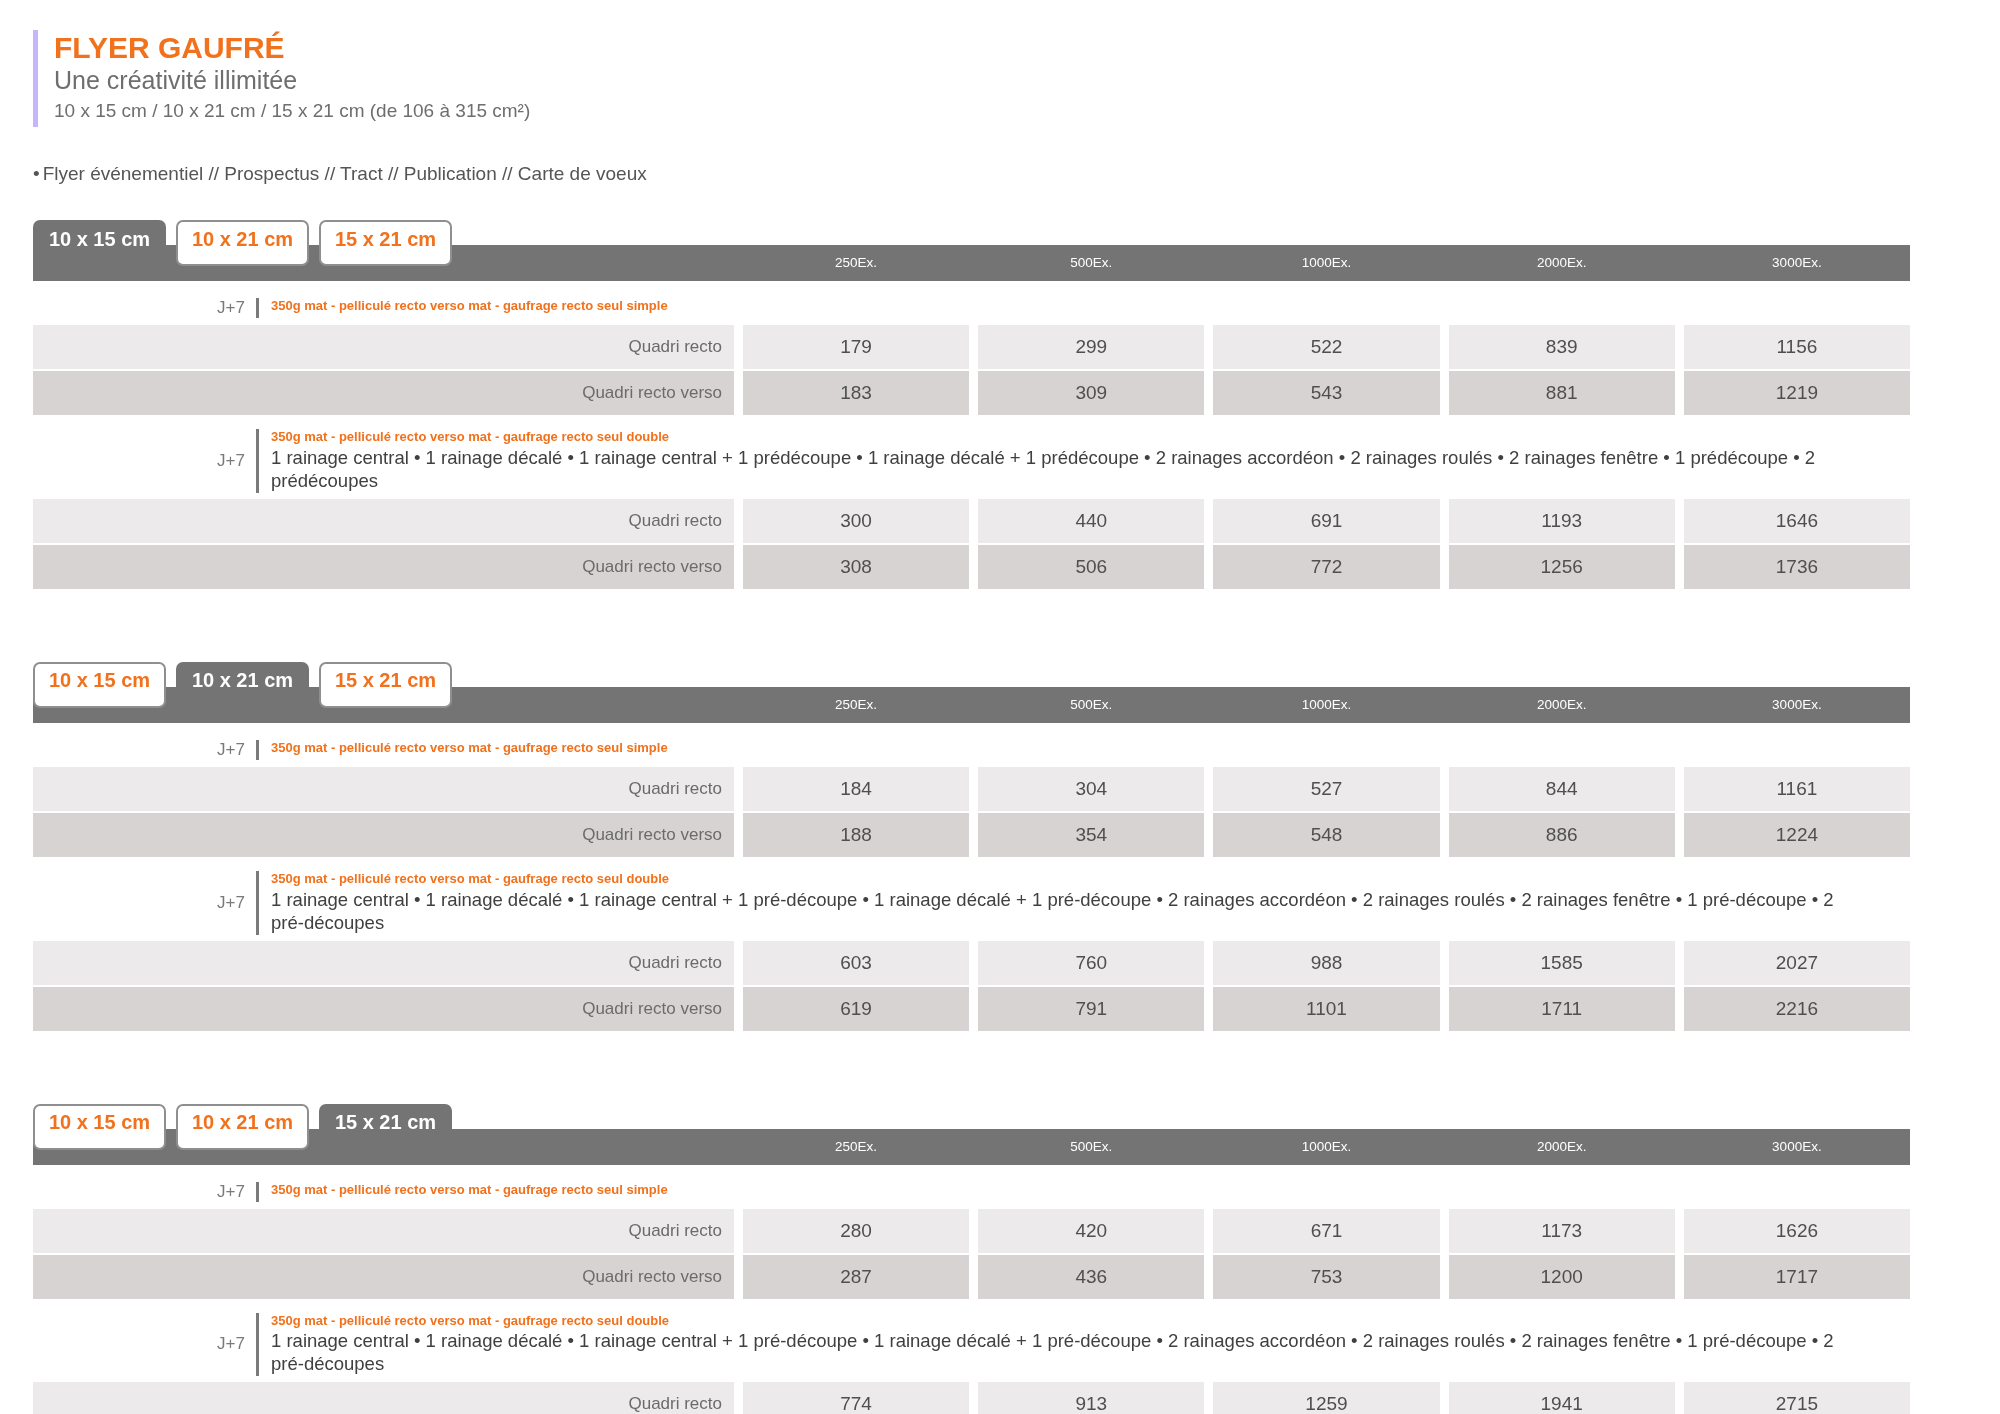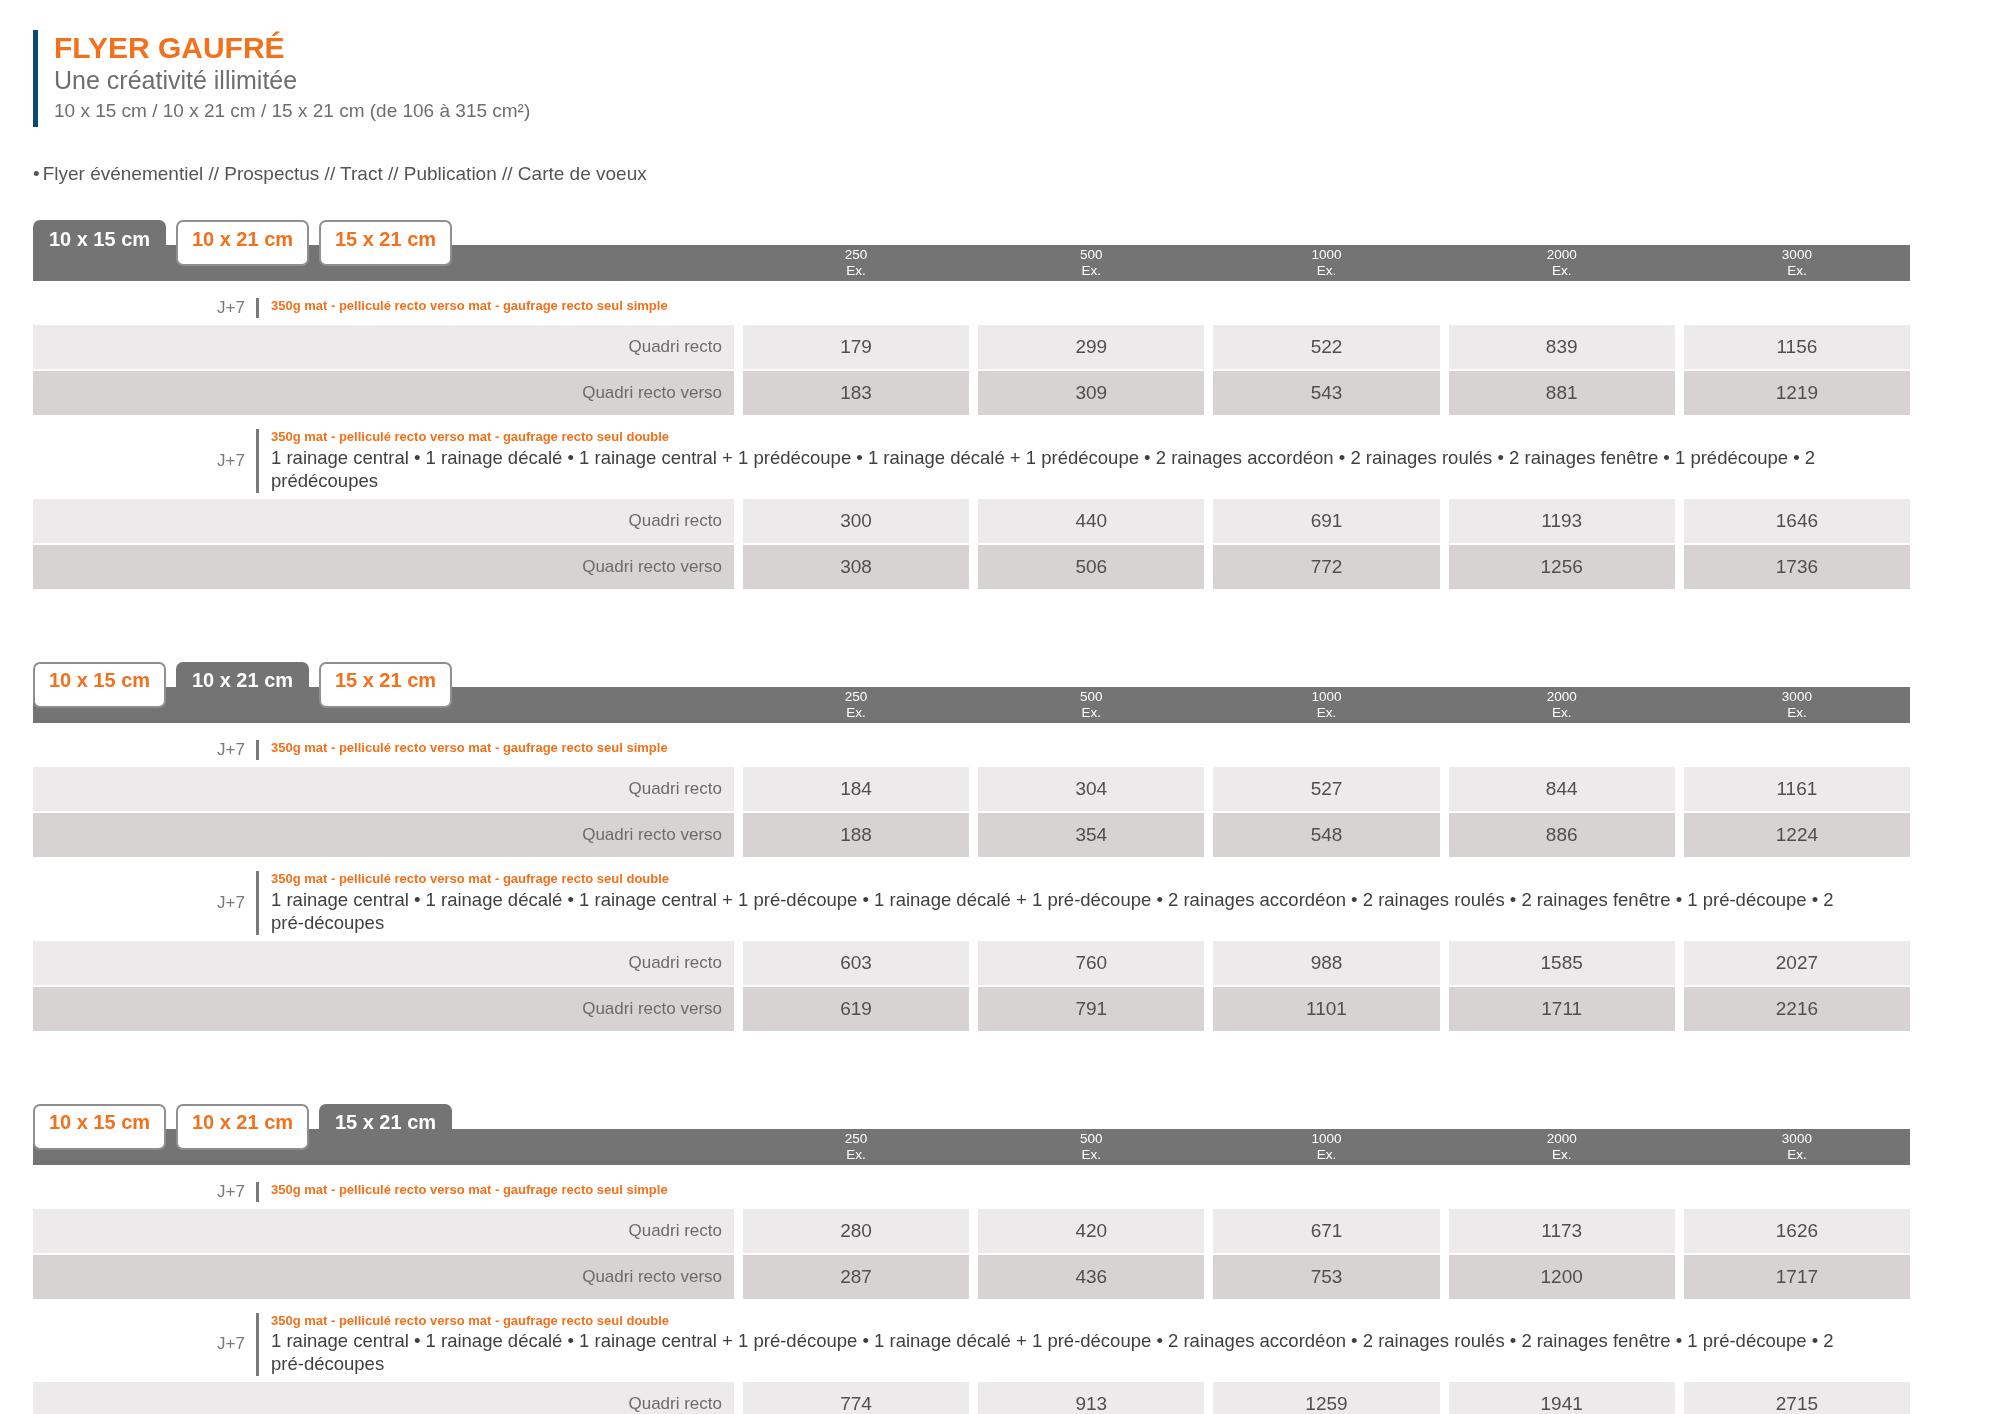--- a/index.html
+++ b/index.html
@@ -2,21 +2,21 @@
 <html><head>
 <meta charset="utf-8">
 <style>
   html,body { margin:0; padding:0; background:#ffffff; }
   .page {
     position:relative; width:2000px; height:1414px; background:#ffffff;
     font-family:"Liberation Sans", sans-serif; overflow:hidden;
   }
 
   
-  .header { margin:30px 0 0 33px; border-left:5px solid #0c4a6e; padding:2px 0 5px 16px; }
+  .header { margin:30px 0 0 33px; border-left:5px solid #c4b5fd; padding:2px 0 5px 16px; }
   .h-title { color:#f1711c; font-size:30px; font-weight:bold; margin:0; line-height:1.05; }
   .h-sub   { color:#6e6e6e; font-size:25px; margin:3px 0 0; line-height:1.1; }
   .h-fmt   { color:#6e6e6e; font-size:19px; margin:6px 0 0; }
   .uses    { margin:36px 0 0 33px; font-size:19px; color:#555555; }
   .uses .bullet { margin-right:3px; }
 
   
   .section { margin-left:33px; width:1877px; }
   .sec-first { margin-top:20px; }
   .sec-next  { margin-top:58px; }
@@ -28,21 +28,21 @@
     font-size:20px; font-weight:bold; padding-bottom:8px; cursor:pointer;margin-top:15px;
   }
   .tab.inactive { background:#ffffff; border:2px solid #8f8f8f; border-radius:7px; color:#f1711c; }
   .tab.active   { background:#747474; border-radius:7px 7px 0 0; color:#ffffff; }
 
   .qty-bar {
     position:relative; z-index:1; height:36px; background:#747474;
     display:grid; grid-template-columns:701px repeat(5,1fr); column-gap:9px;
   }
   .qty-cell {
-    display:flex; flex-direction:column; align-items:center; justify-content:center;
+    display:flex; align-items:center; justify-content:center;
     color:#ffffff; font-size:13.5px; line-height:1.15;
   }
 
   .block-head { display:flex; align-items:stretch; }
   .bh-a { margin-top:17px; margin-bottom:7px; }
   .bh-b { margin-top:14px; margin-bottom:6px; }
   .j7   { width:212px; display:flex; align-items:center; justify-content:flex-end;
           color:#7a7a7a; font-size:17px; }
   .vbar { width:3px; background:#7a7a7a; margin-left:11px; }
   .head-texts { margin-left:12px; flex:1; padding-right:55px; }

